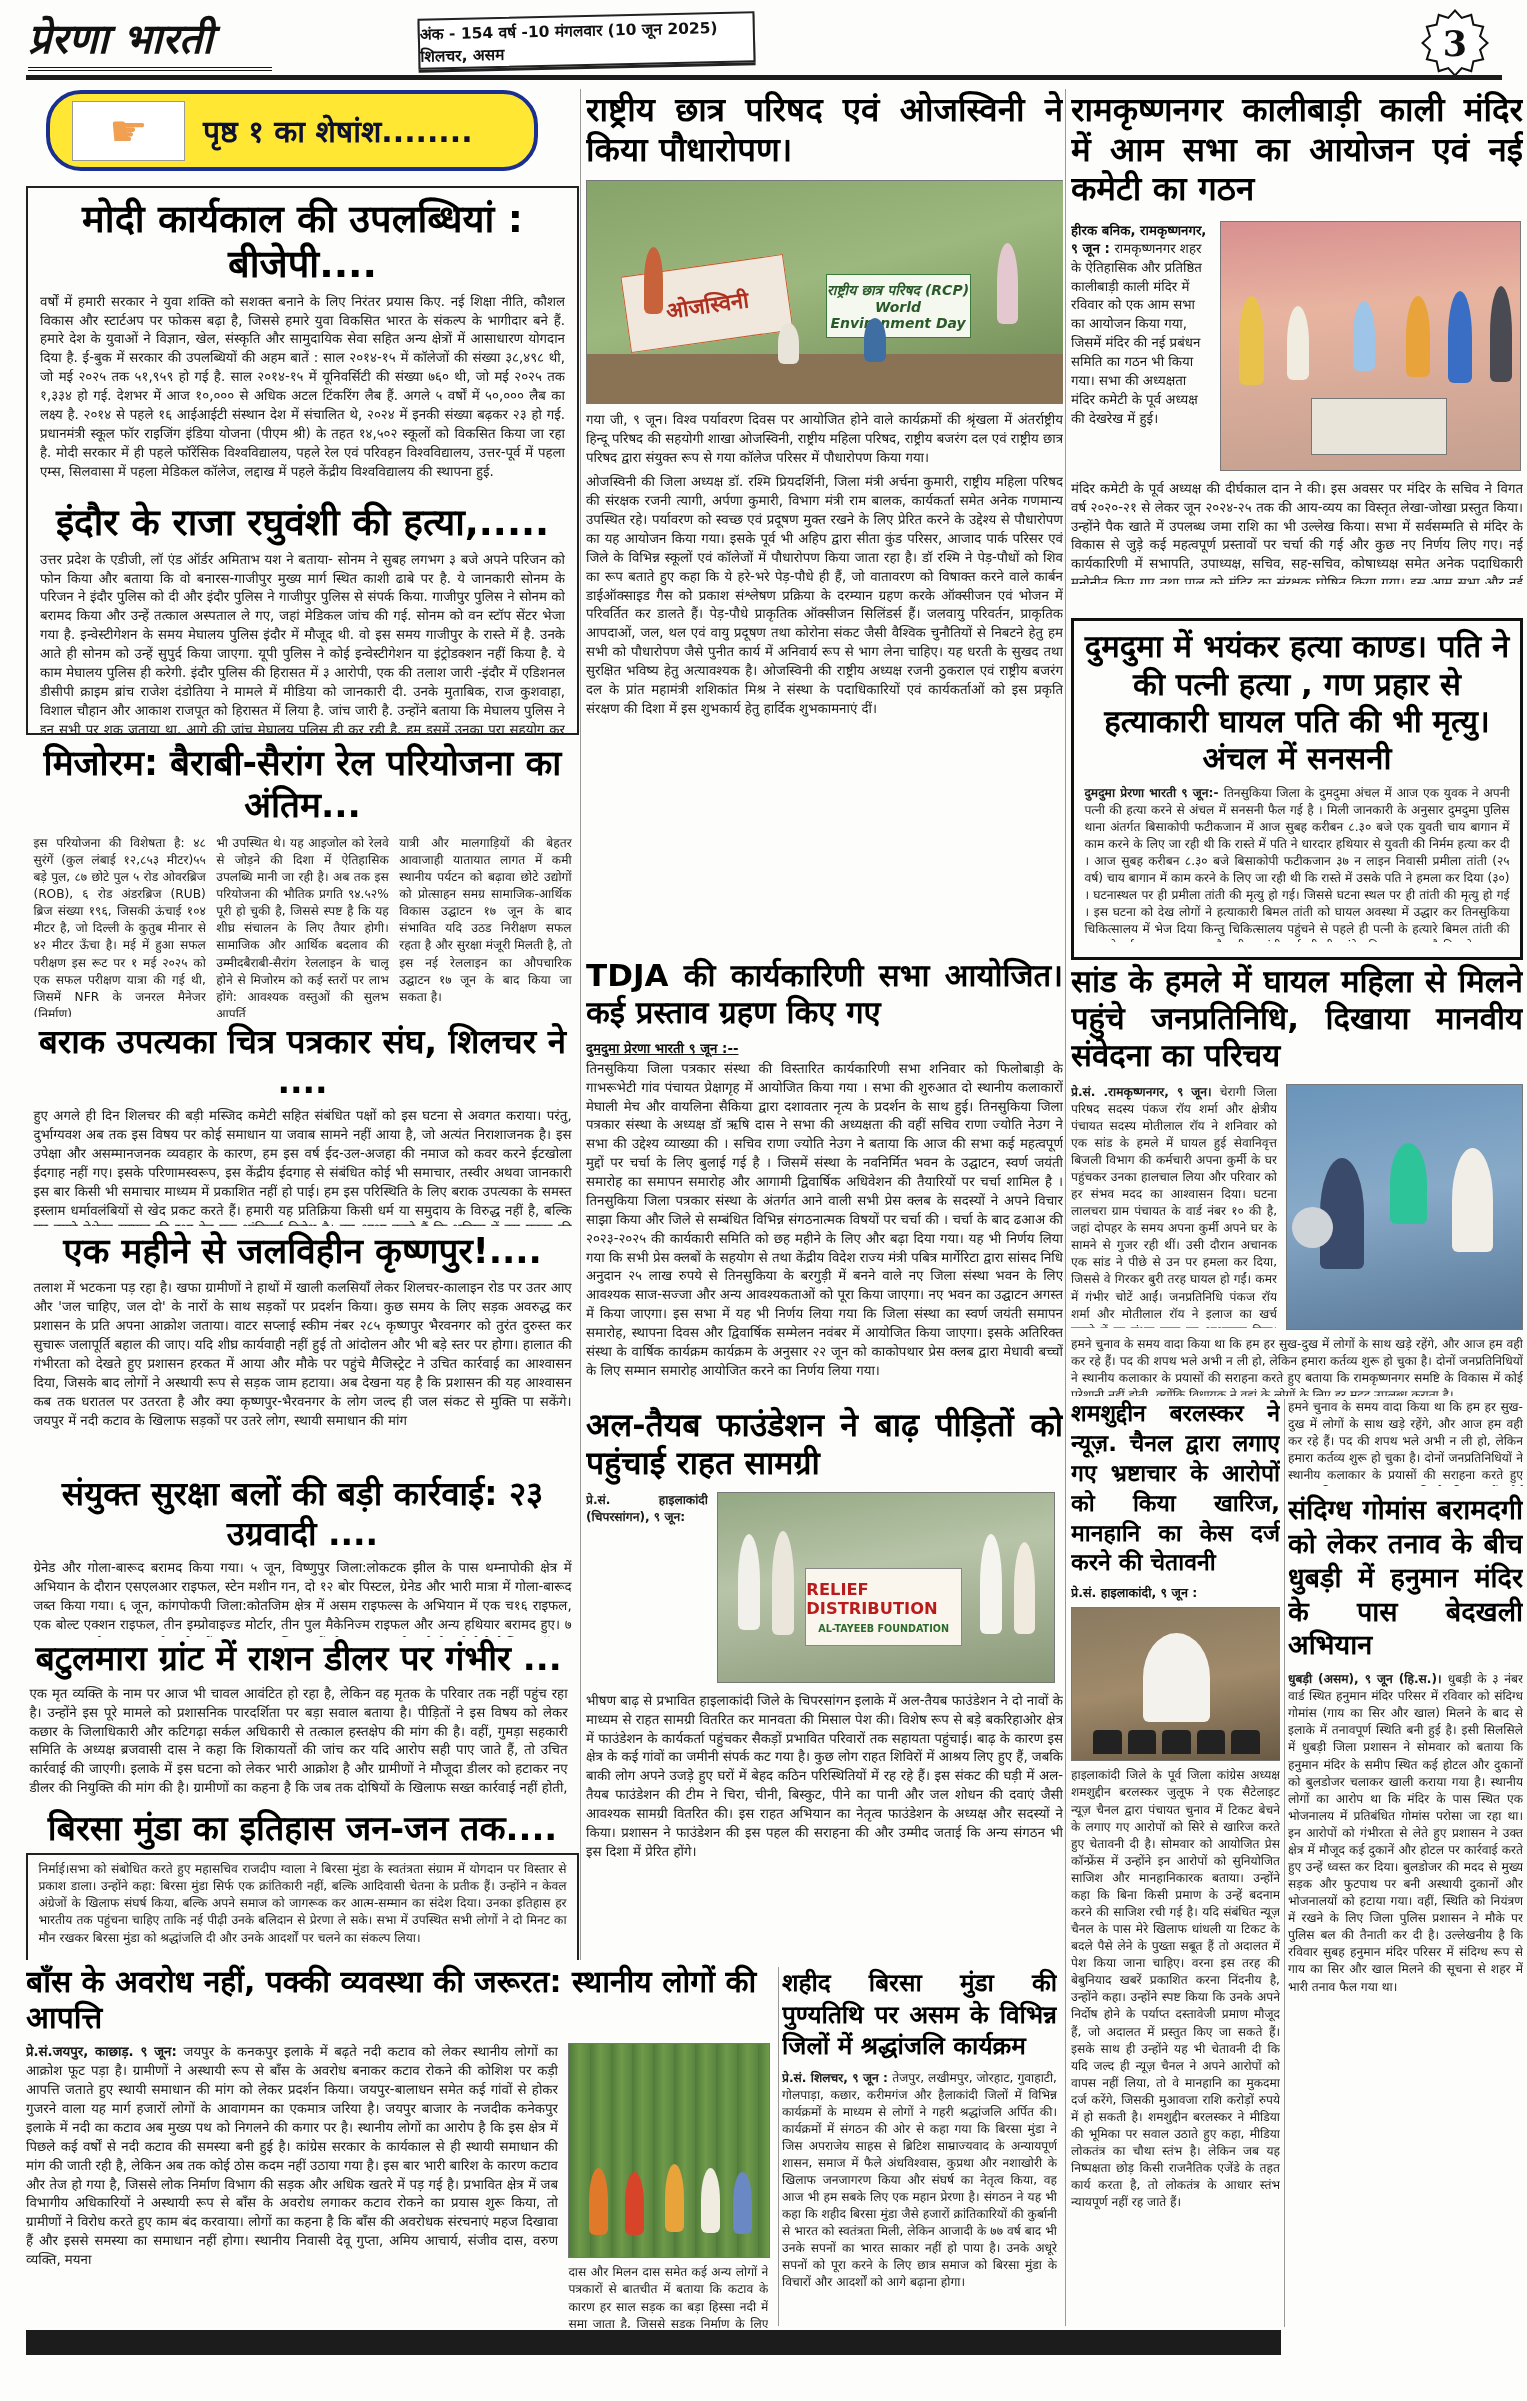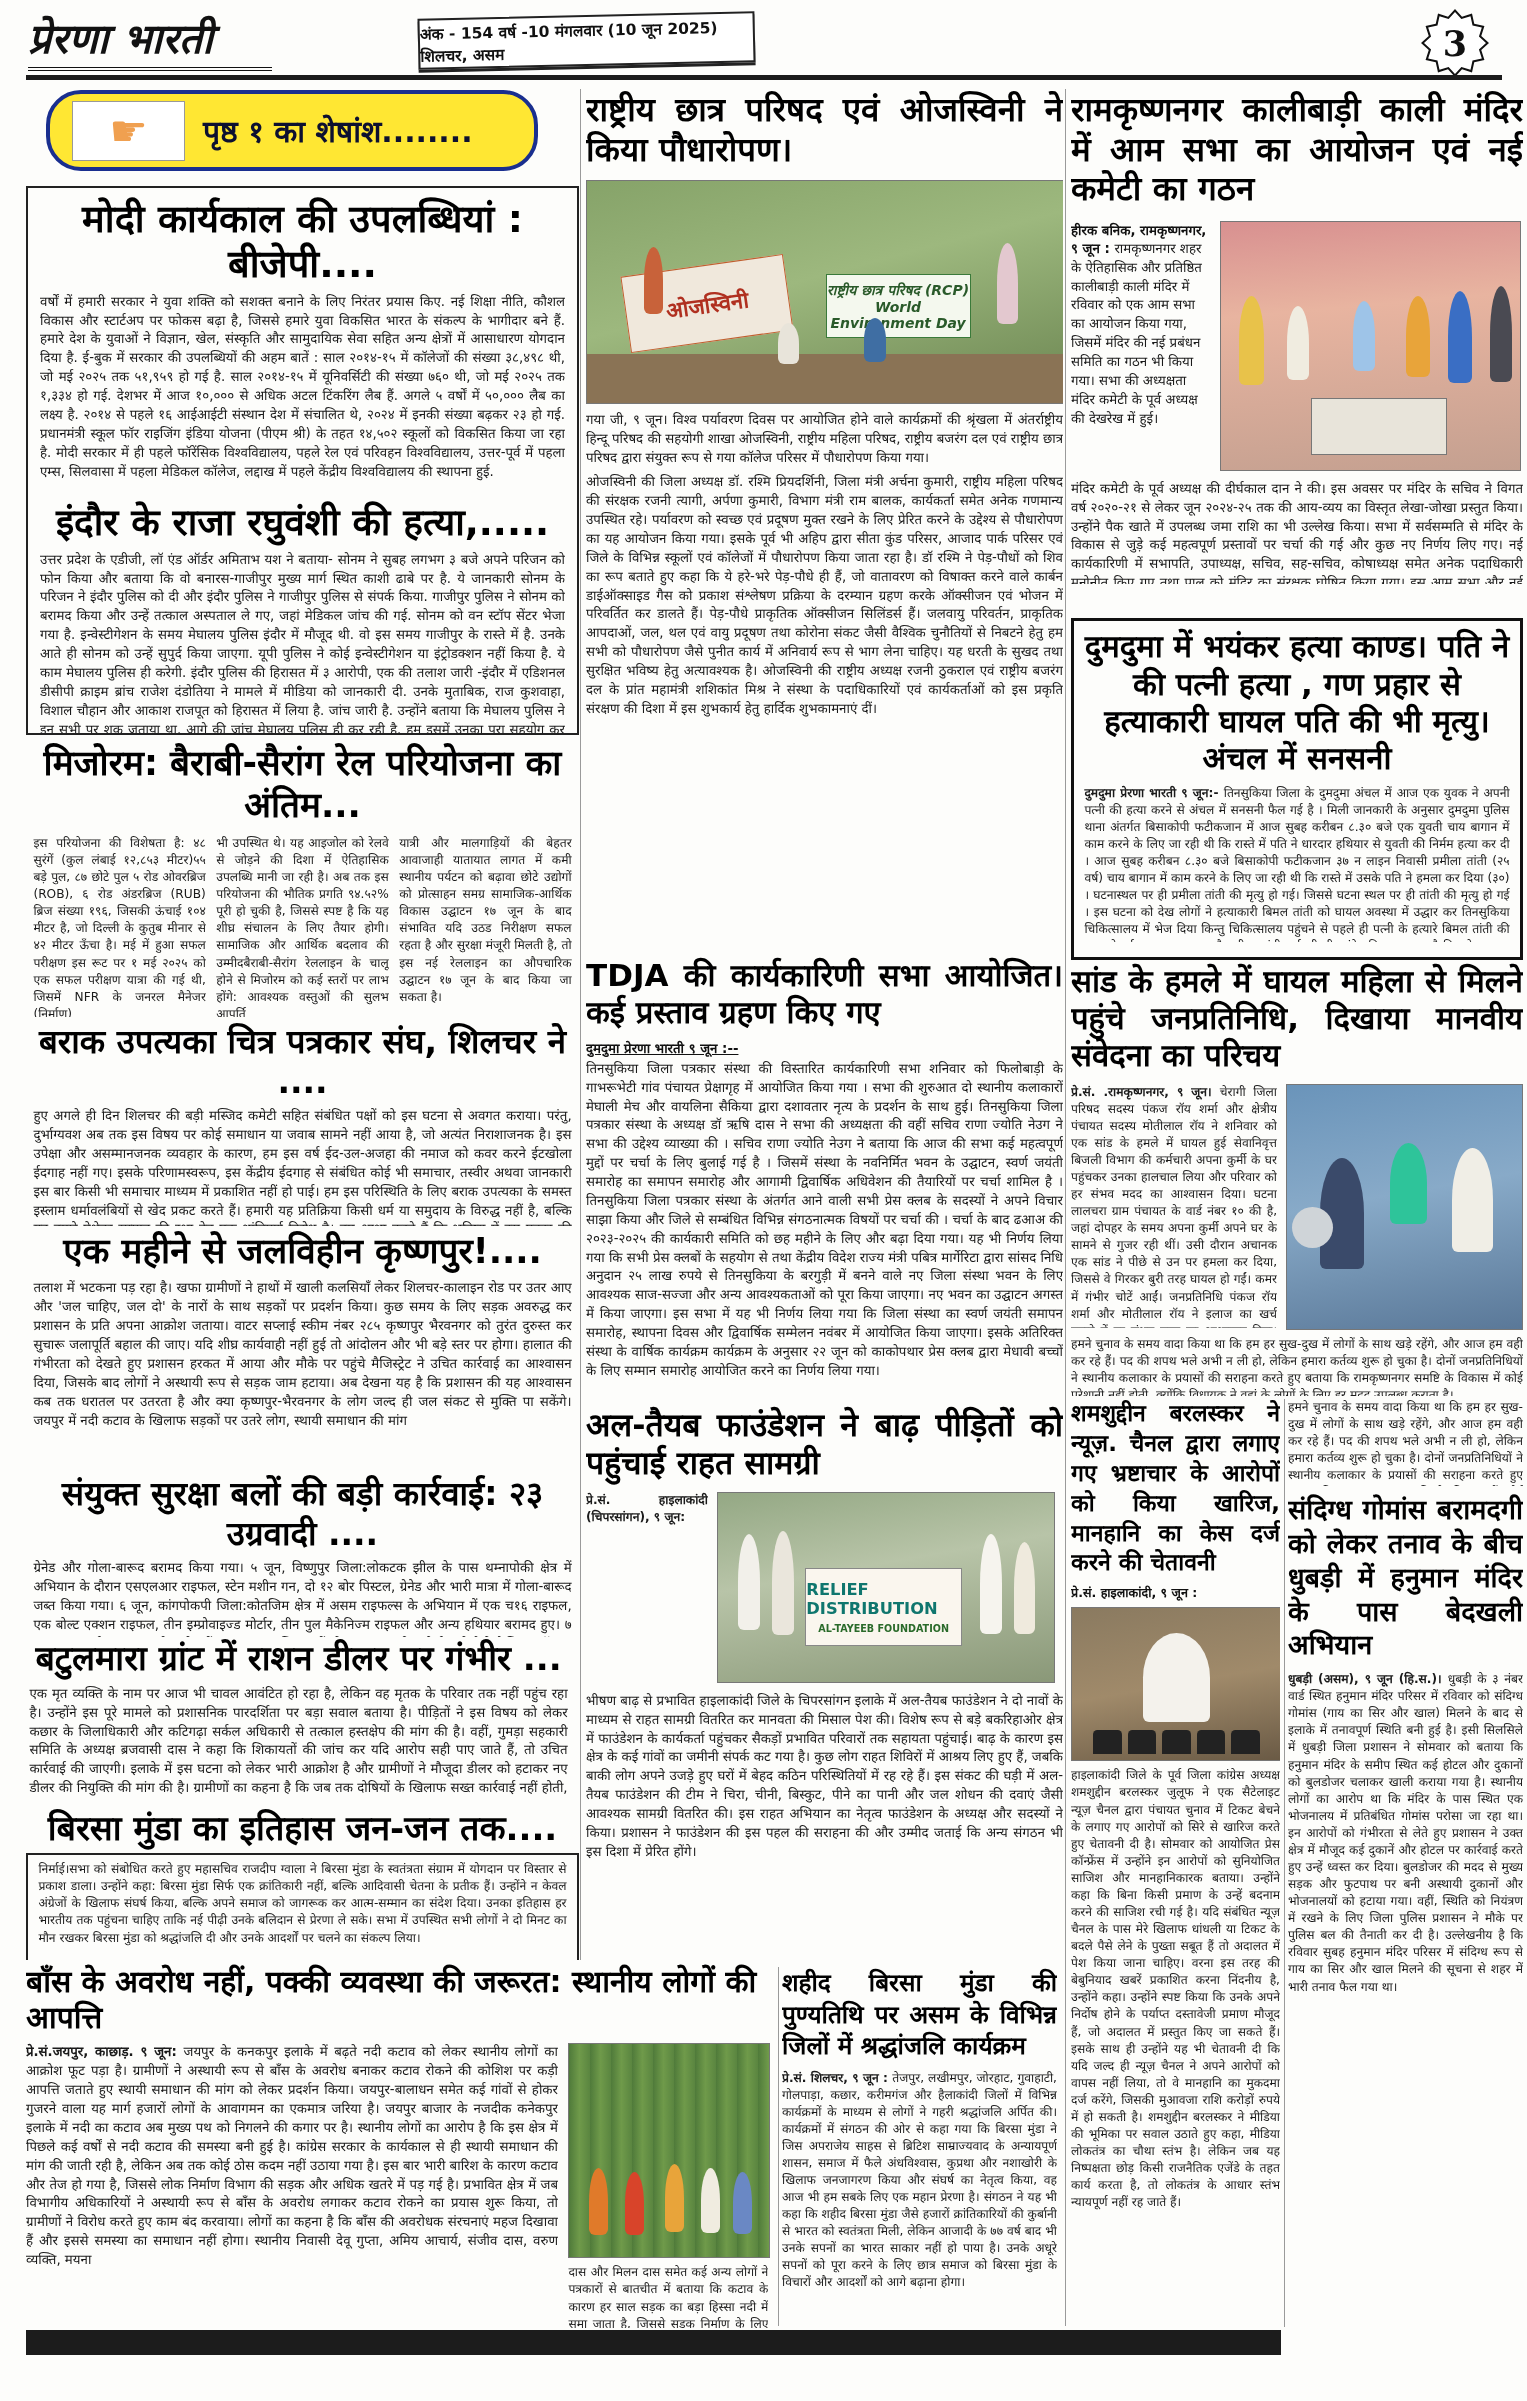--- a/index.html
+++ b/index.html
@@ -63,21 +63,21 @@
   #bottom-bar{left:26px;top:2330px;width:1255px;height:25px;background:#1c1c1c;}
   
   .ph-ground{position:absolute;left:0;right:0;bottom:0;height:22%;background:#8a7355;}
   .ph-banner1{position:absolute;left:8%;top:38%;width:34%;height:34%;background:#f0e8dc;border:1.5px solid #c06030;
      transform:rotate(-8deg);display:flex;align-items:center;justify-content:center;color:#b03020;font-weight:900;font-size:22px;}
   .ph-banner2{position:absolute;left:50%;top:42%;width:30%;height:28%;background:#f4f8ee;border:1.5px solid #3a7a3a;
      display:flex;align-items:center;justify-content:center;color:#2a5a2a;font-weight:bold;font-size:14px;text-align:center;font-style:italic;}
   .ph-table{position:absolute;left:30%;bottom:6%;width:45%;height:22%;background:#e8e4da;border:0.7px solid #777;}
   .ph-relief-banner{position:absolute;left:26%;top:40%;width:46%;height:40%;background:#faf6ee;border:1.5px solid #888;
      display:flex;flex-direction:column;align-items:center;justify-content:center;gap:4.4px;}
-  .ph-relief-banner .l1{color:#0f766e;font-weight:900;font-size:16.3px;}
+  .ph-relief-banner .l1{color:#b91c1c;font-weight:900;font-size:16.3px;}
   .ph-relief-banner .l2{color:#2a6a2a;font-weight:bold;font-size:9.6px;}
   .ph-mics{position:absolute;left:10%;bottom:4%;width:80%;height:16%;display:flex;gap:6px;align-items:flex-end;}
   .ph-mics span{flex:1;background:#222;height:100%;border-radius:4.4px 4.4px 0 0;}
   .ph-person{position:absolute;border-radius:50% 50% 6px 6px;}
 </style>
 </head>
 <body>
 
 <div id="page">
 

